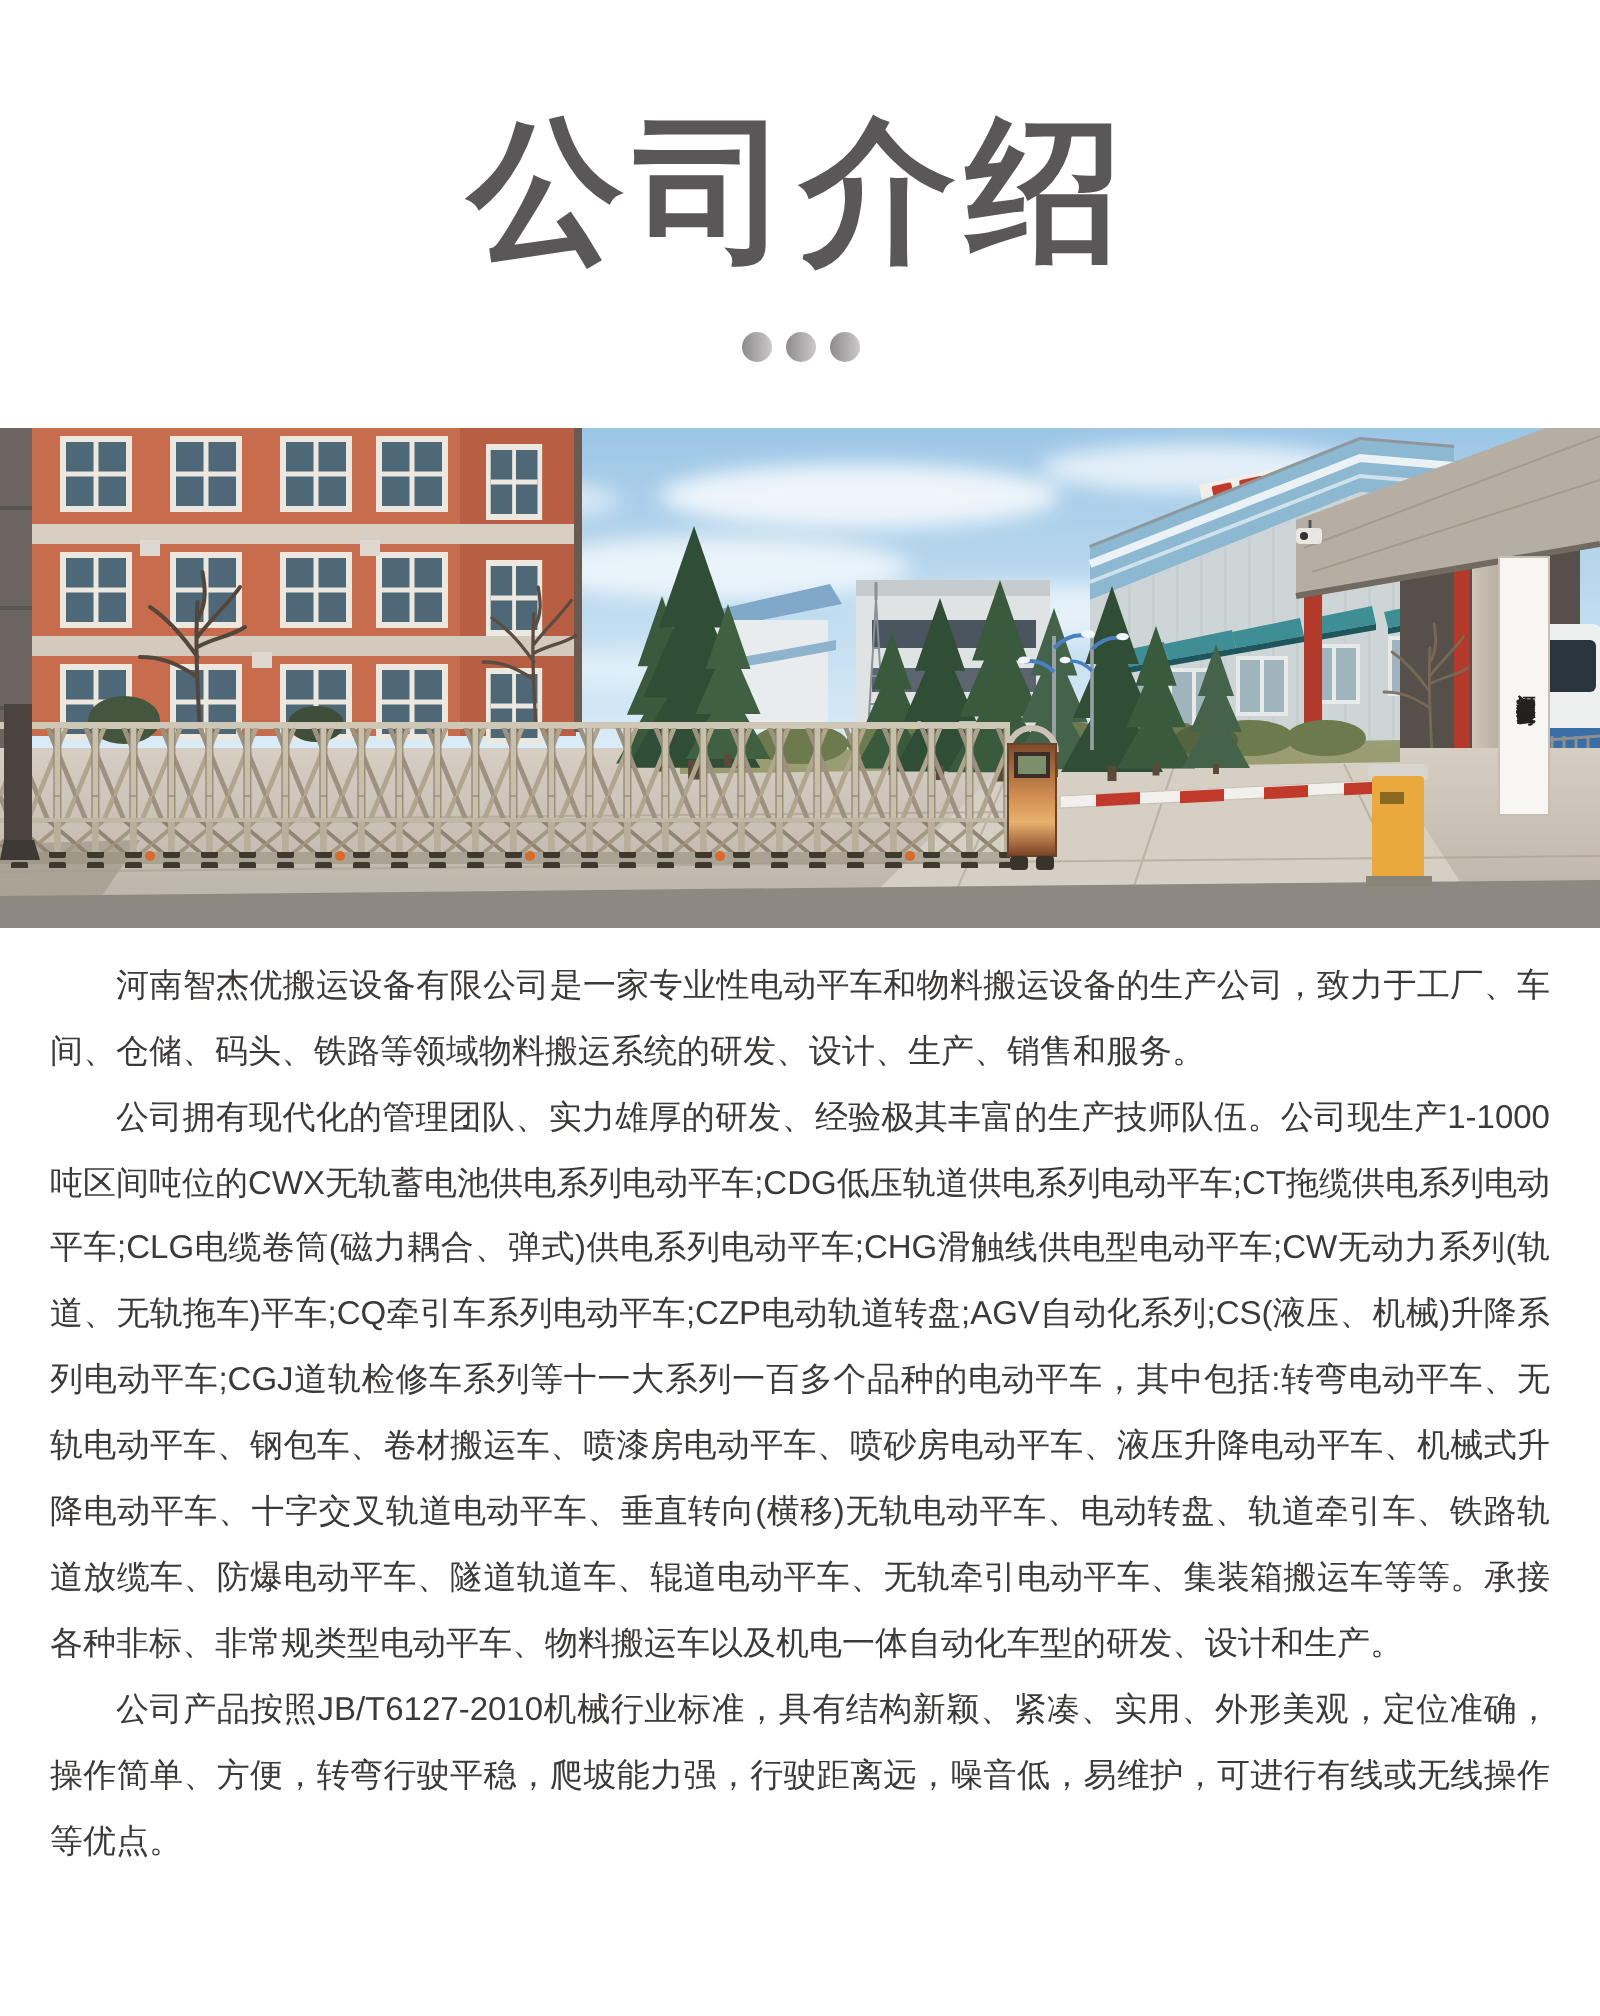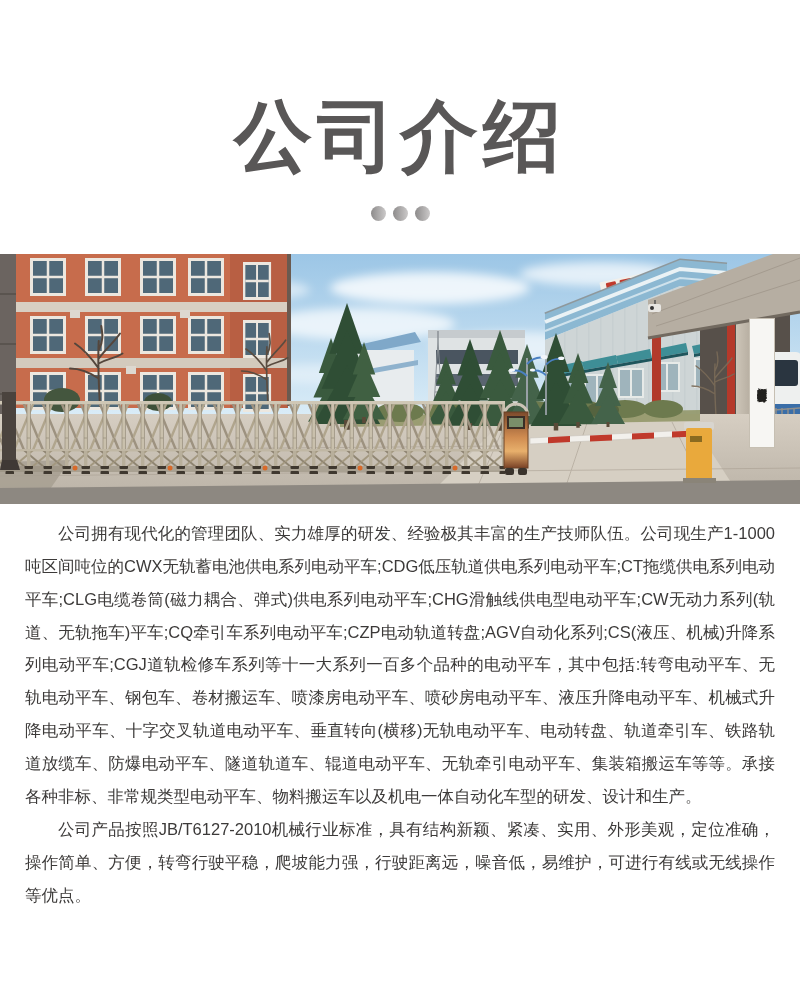--- a/index.html
+++ b/index.html
@@ -1,18 +1,18 @@
 <!DOCTYPE html>
 <html><head>
 <meta charset="utf-8">
 <style>
   html,body{margin:0;padding:0;background:#ffffff;}
   .page{width:800px;height:1008px;margin:0 auto;background:#fff;overflow:hidden;
         font-family:"Liberation Sans",sans-serif;}
-  .title{margin:0;padding-top:94px;text-align:center;font-size:78px;line-height:1.1;
+  .title{margin:0;padding-top:54px;text-align:center;font-size:78px;line-height:1.1;
          font-weight:800;color:#595757;letter-spacing:5px;
          font-family:"DejaVu Sans","Liberation Sans",sans-serif;}
   .dots{text-align:center;margin-top:26px;height:16px;}
   .dot{display:inline-block;width:15px;height:15px;border-radius:50%;margin:0 3.5px;
        background:linear-gradient(90deg,#8d8b8b,#cbc9c9);}
   .subtitle{margin-top:34px;text-align:center;font-size:27px;color:#615e5e;letter-spacing:1px;}
   .photo{position:relative;width:800px;height:250px;margin-top:32px;overflow:hidden;background:#bcd8ec;}
   .photo svg{display:block;}
   .gate-sign{position:absolute;left:749px;top:64px;width:26px;height:130px;box-sizing:border-box;
              background:#f7f6f3;border:1px solid #c6bfb2;color:#23221f;font-weight:bold;
@@ -327,17 +327,18 @@
 
       <g>
         <rect x="2" y="138" width="14" height="74" fill="#4a433e"></rect>
         <polygon points="0,216 20,216 17,206 2,206" fill="#3f3935"></polygon>
       </g>
     </svg>
     <div class="gate-sign">河南智杰优搬运设备有限公司</div>
   </div>
 
   <div class="body-text">
+    <p>河南智杰优搬运设备有限公司是一家专业性电动平车和物料搬运设备的生产公司，致力于工厂、车间、仓储、码头、铁路等领域物料搬运系统的研发、设计、生产、销售和服务。</p>
     <p>公司拥有现代化的管理团队、实力雄厚的研发、经验极其丰富的生产技师队伍。公司现生产1-1000吨区间吨位的CWX无轨蓄电池供电系列电动平车;CDG低压轨道供电系列电动平车;CT拖缆供电系列电动平车;CLG电缆卷筒(磁力耦合、弹式)供电系列电动平车;CHG滑触线供电型电动平车;CW无动力系列(轨道、无轨拖车)平车;CQ牵引车系列电动平车;CZP电动轨道转盘;AGV自动化系列;CS(液压、机械)升降系列电动平车;CGJ道轨检修车系列等十一大系列一百多个品种的电动平车，其中包括:转弯电动平车、无轨电动平车、钢包车、卷材搬运车、喷漆房电动平车、喷砂房电动平车、液压升降电动平车、机械式升降电动平车、十字交叉轨道电动平车、垂直转向(横移)无轨电动平车、电动转盘、轨道牵引车、铁路轨道放缆车、防爆电动平车、隧道轨道车、辊道电动平车、无轨牵引电动平车、集装箱搬运车等等。承接各种非标、非常规类型电动平车、物料搬运车以及机电一体自动化车型的研发、设计和生产。</p>
     <p>公司产品按照JB/T6127-2010机械行业标准，具有结构新颖、紧凑、实用、外形美观，定位准确，操作简单、方便，转弯行驶平稳，爬坡能力强，行驶距离远，噪音低，易维护，可进行有线或无线操作等优点。</p>
   </div>
 
 </div>
 
 </body></html>

